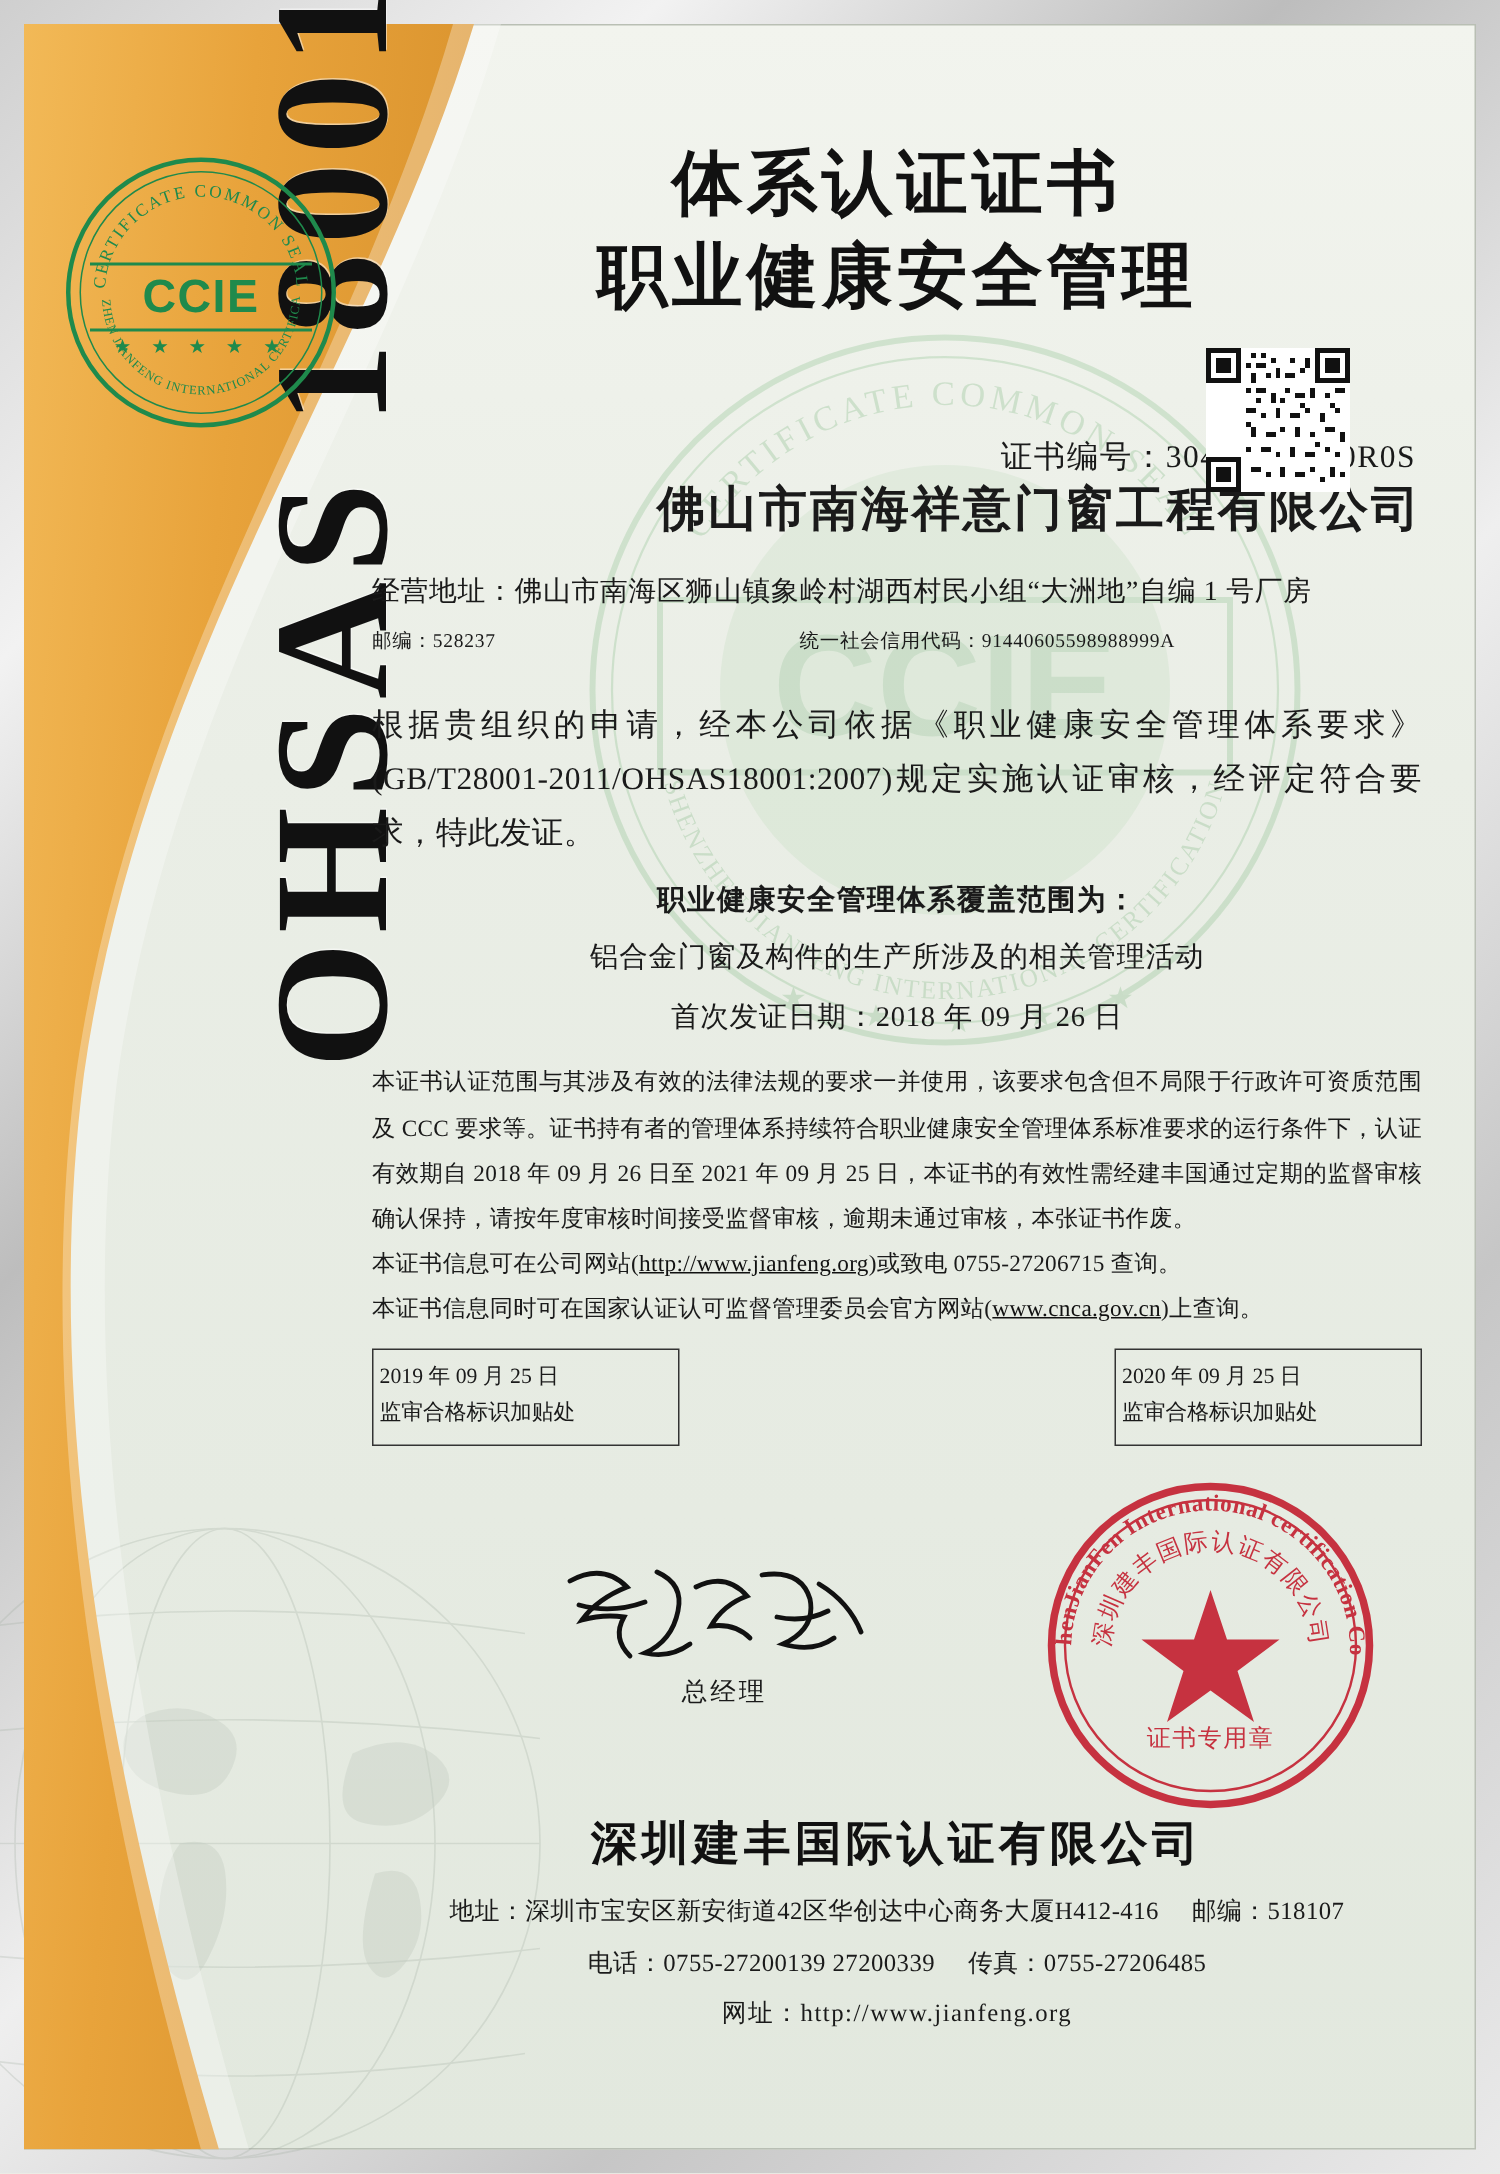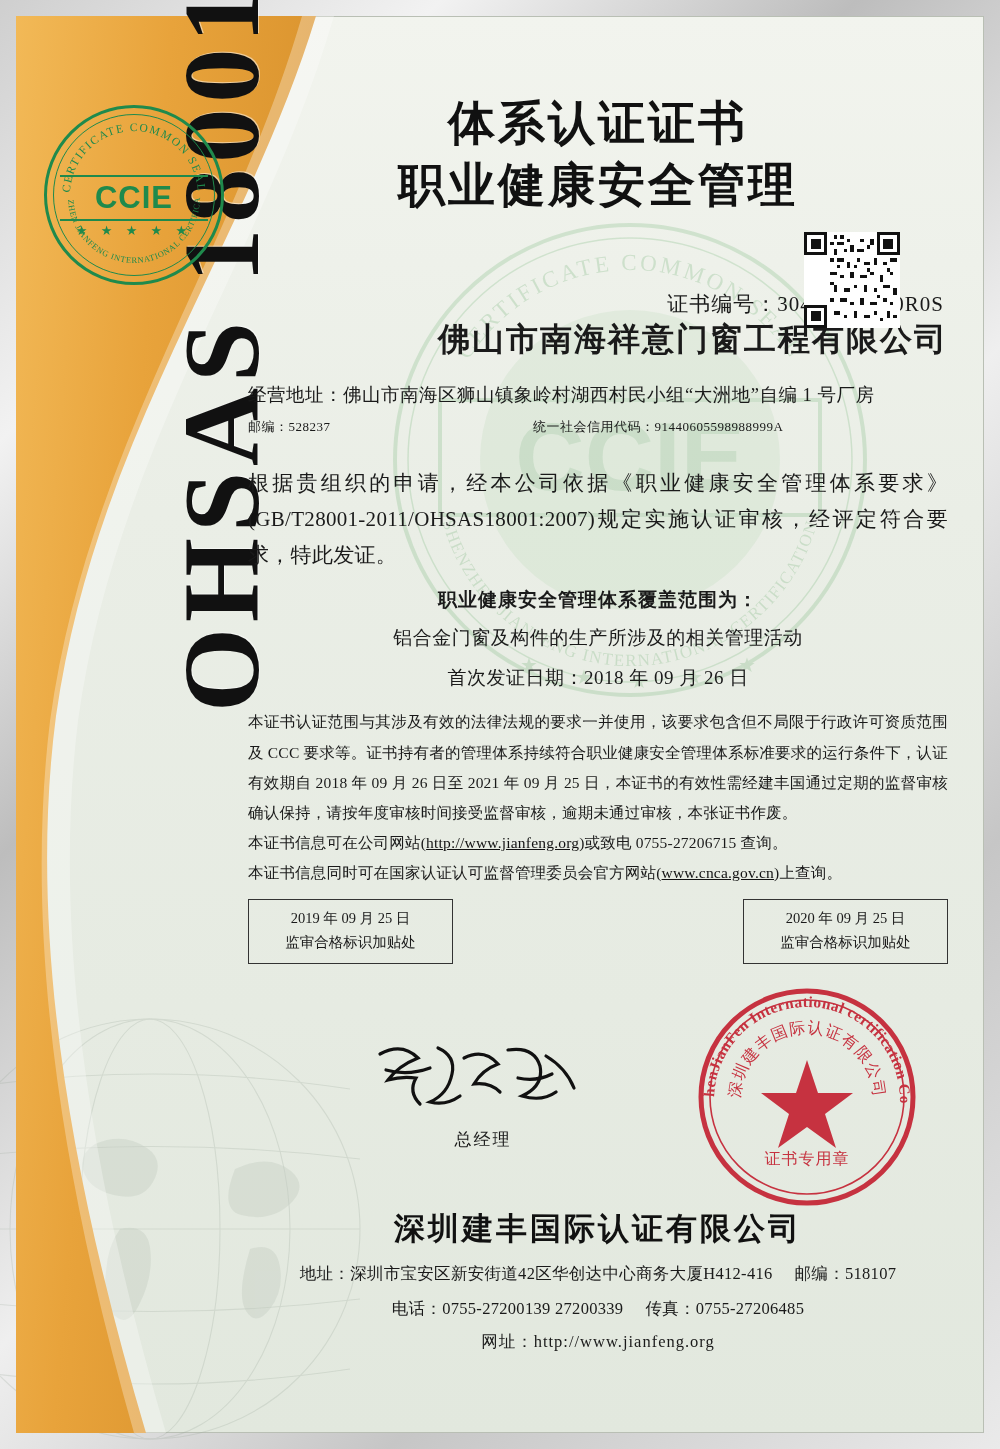--- a/index.html
+++ b/index.html
@@ -108,29 +108,29 @@
   }
   .fine{
     font-size:15.5px;line-height:1.95;margin-top:16px;text-align:justify;letter-spacing:.2px;
   }
   .fine a{color:#111;text-decoration:underline;}
   .stampboxes{
     display:flex;justify-content:space-between;margin-top:10px;
   }
   .sbox{
     width:195px;border:1px solid #333;padding:7px 4px 8px;
-    text-align:center;font-size:14.5px;line-height:1.65;
+    font-size:14.5px;line-height:1.65;
   }
   .sigwrap{position:relative;height:180px;margin-top:60px;}
   .signature{
     position:absolute;left:120px;top:10px;width:230px;height:80px;
     font-family:"Liberation Serif", serif;
   }
   .sigcap{
-    position:absolute;left:160px;top:104px;width:150px;text-align:center;font-size:17px;letter-spacing:2px;
+    position:absolute;left:160px;top:92px;width:150px;text-align:center;font-size:17px;letter-spacing:2px;
   }
   .redstamp{
     position:absolute;right:26px;top:-42px;width:230px;height:230px;
   }
   .footer{margin-top:4px;}
   .f-org{
     text-align:center;font-weight:bold;font-size:31px;letter-spacing:3px;color:#111;
   }
   .f-line{
     text-align:center;font-size:16.5px;margin-top:13px;letter-spacing:.3px;

